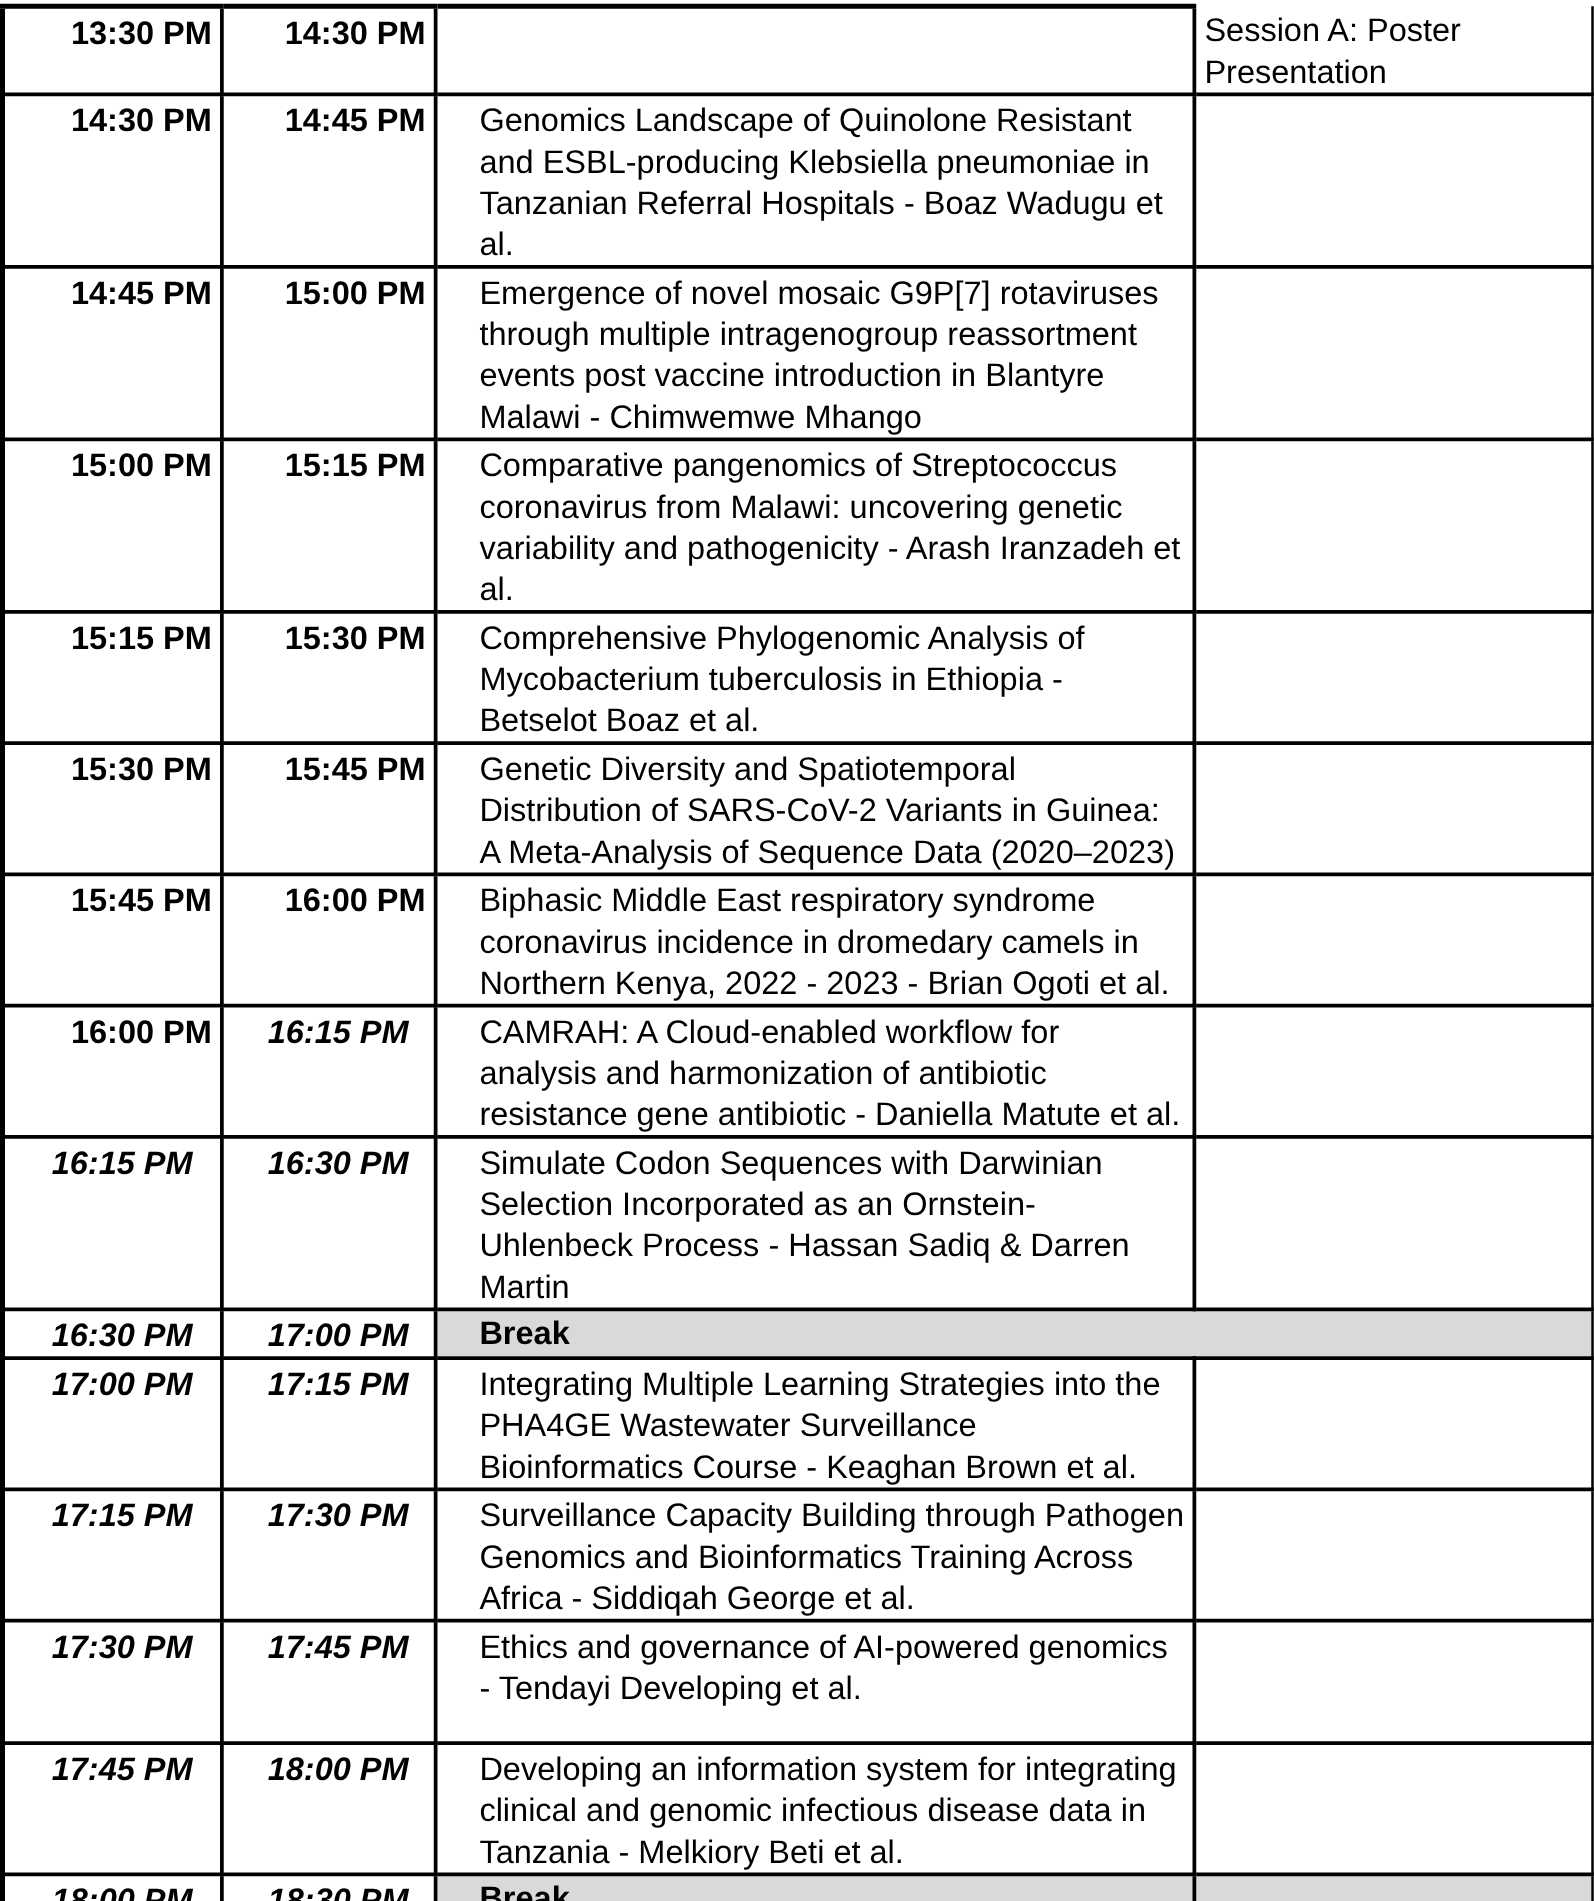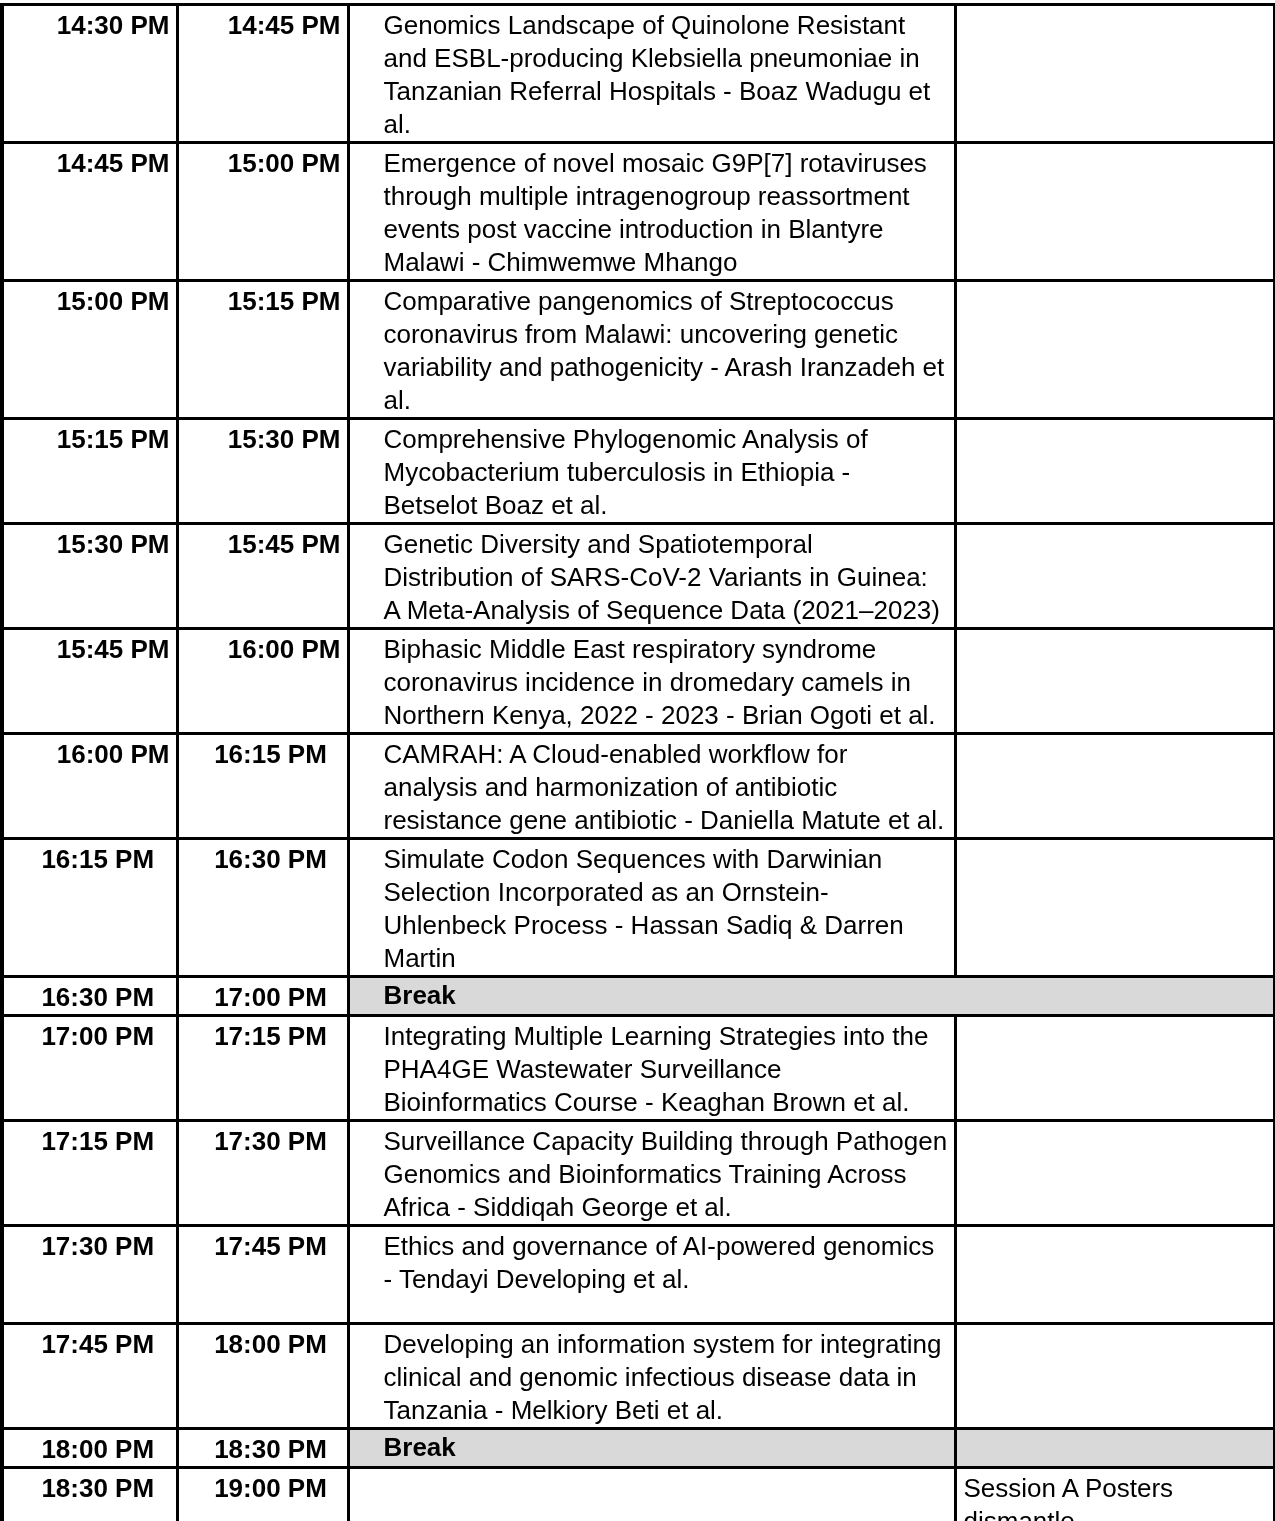--- a/index.html
+++ b/index.html
@@ -30,37 +30,43 @@
     font-size: 26px;
     line-height: 33px;
     padding: 3px 6px 0 7px;
     overflow: hidden;
     word-wrap: break-word;
   }
   tr.first-row td { border-top: 4px solid #000; }
   tr.first-row td.merged-top { border-top: hidden; }
   td.time { font-weight: bold; }
   td.ra { text-align: right; padding-right: 6px; }
-  td.ca { text-align: center; padding-left: 16px; padding-right: 0; }
+  td.ca { text-align: center; padding-left: 16px; padding-right: 0; font-style: italic; }
   td.title { text-align: left; padding-left: 34px; }
   td.note { text-align: left; }
   td.grey { background: #d9d9d9; }
   td.break-cell { font-weight: bold; padding-top: 1px; }
 </style>
 </head>
 <body>
 
 <table class="schedule">
   <colgroup>
     <col style="width:175px">
     <col style="width:171px">
     <col style="width:607px">
     <col style="width:319px">
   </colgroup>
   <tbody>
+    <tr class="first-row" style="height:69px">
+      <td class="time ra">13:30 PM</td>
+      <td class="time ra">14:30 PM</td>
+      <td class="title"></td>
+      <td class="note merged-top">Session A: Poster Presentation</td>
+    </tr>
     <tr style="height:133px">
       <td class="time ra">14:30 PM</td>
       <td class="time ra">14:45 PM</td>
       <td class="title">Genomics Landscape of Quinolone Resistant and ESBL-producing Klebsiella pneumoniae in Tanzanian Referral Hospitals - Boaz Wadugu et al.</td>
       <td class="note"></td>
     </tr>
     <tr style="height:131px">
       <td class="time ra">14:45 PM</td>
       <td class="time ra">15:00 PM</td>
       <td class="title">Emergence of novel mosaic G9P[7] rotaviruses through multiple intragenogroup reassortment events post vaccine introduction in Blantyre Malawi - Chimwemwe Mhango</td>
@@ -74,21 +80,21 @@
     </tr>
     <tr style="height:103px">
       <td class="time ra">15:15 PM</td>
       <td class="time ra">15:30 PM</td>
       <td class="title">Comprehensive Phylogenomic Analysis of Mycobacterium tuberculosis in Ethiopia - Betselot Boaz et al.</td>
       <td class="note"></td>
     </tr>
     <tr style="height:99px">
       <td class="time ra">15:30 PM</td>
       <td class="time ra">15:45 PM</td>
-      <td class="title">Genetic Diversity and Spatiotemporal Distribution of SARS-CoV-2 Variants in Guinea: A Meta-Analysis of Sequence Data (2021–2023)</td>
+      <td class="title">Genetic Diversity and Spatiotemporal Distribution of SARS-CoV-2 Variants in Guinea: A Meta-Analysis of Sequence Data (2020–2023)</td>
       <td class="note"></td>
     </tr>
     <tr style="height:100px">
       <td class="time ra">15:45 PM</td>
       <td class="time ra">16:00 PM</td>
       <td class="title">Biphasic Middle East respiratory syndrome coronavirus incidence in dromedary camels in Northern Kenya, 2022 - 2023 - Brian Ogoti et al.</td>
       <td class="note"></td>
     </tr>
     <tr style="height:99px">
       <td class="time ra">16:00 PM</td>

